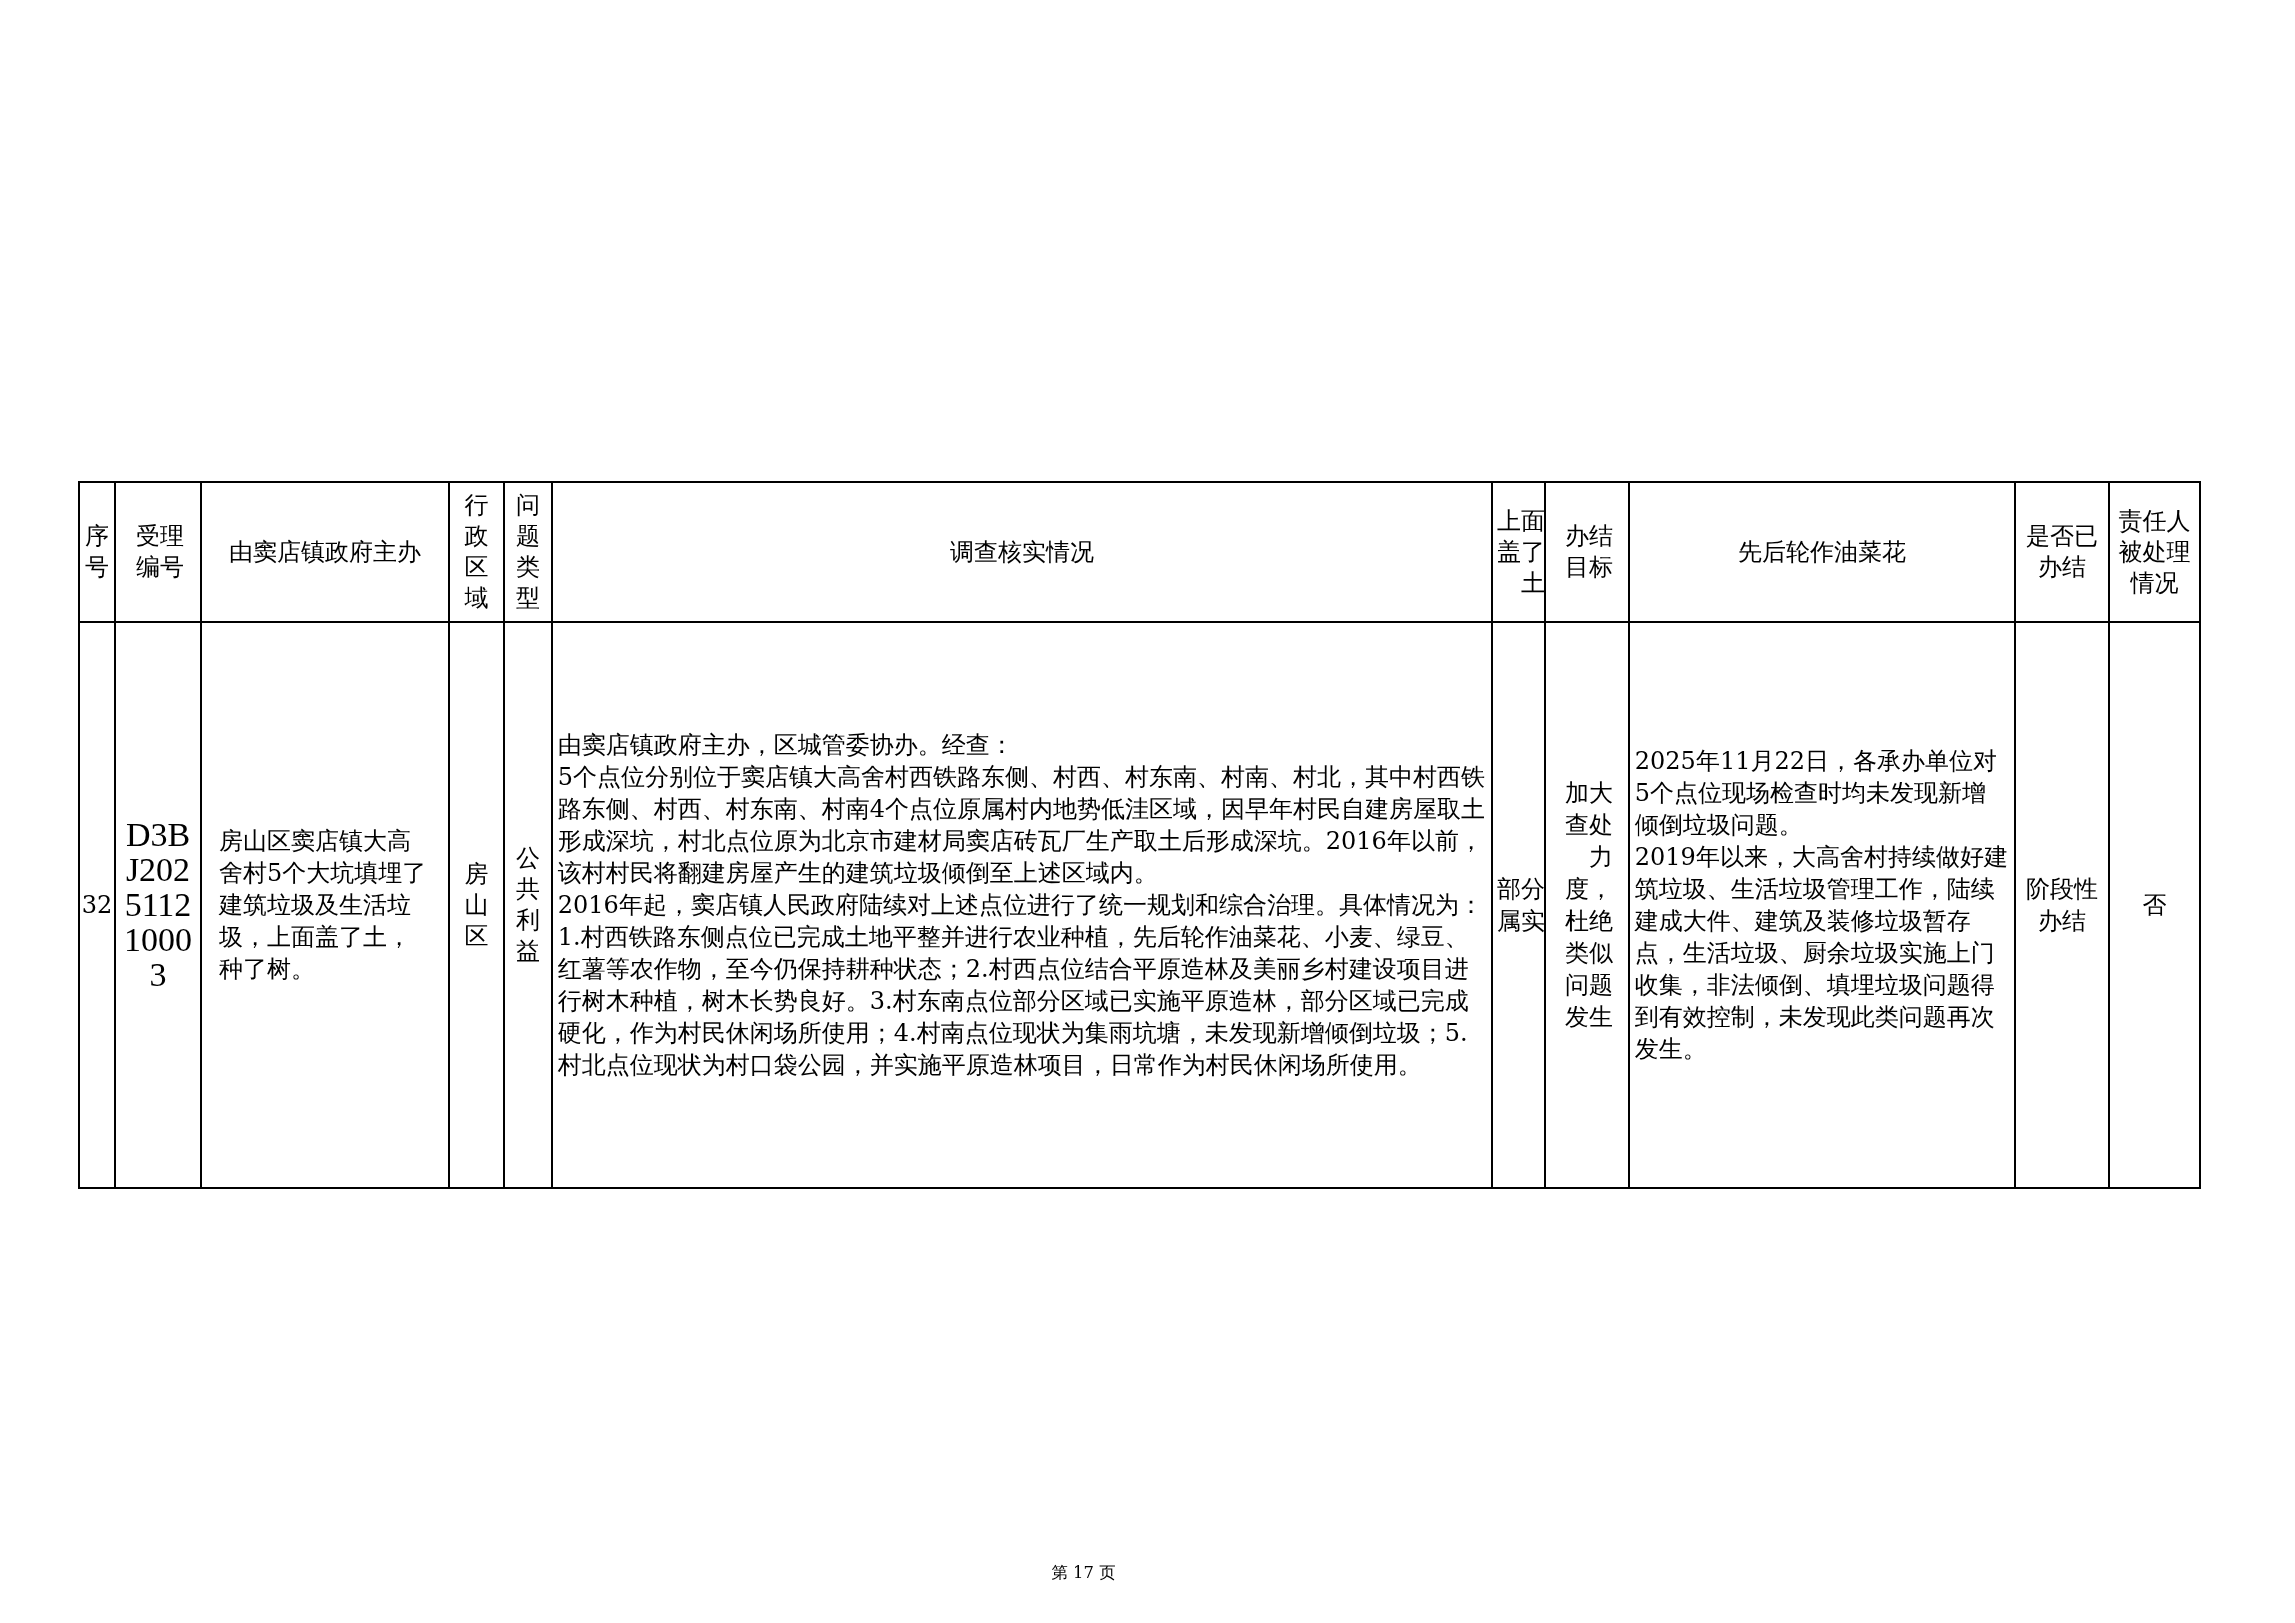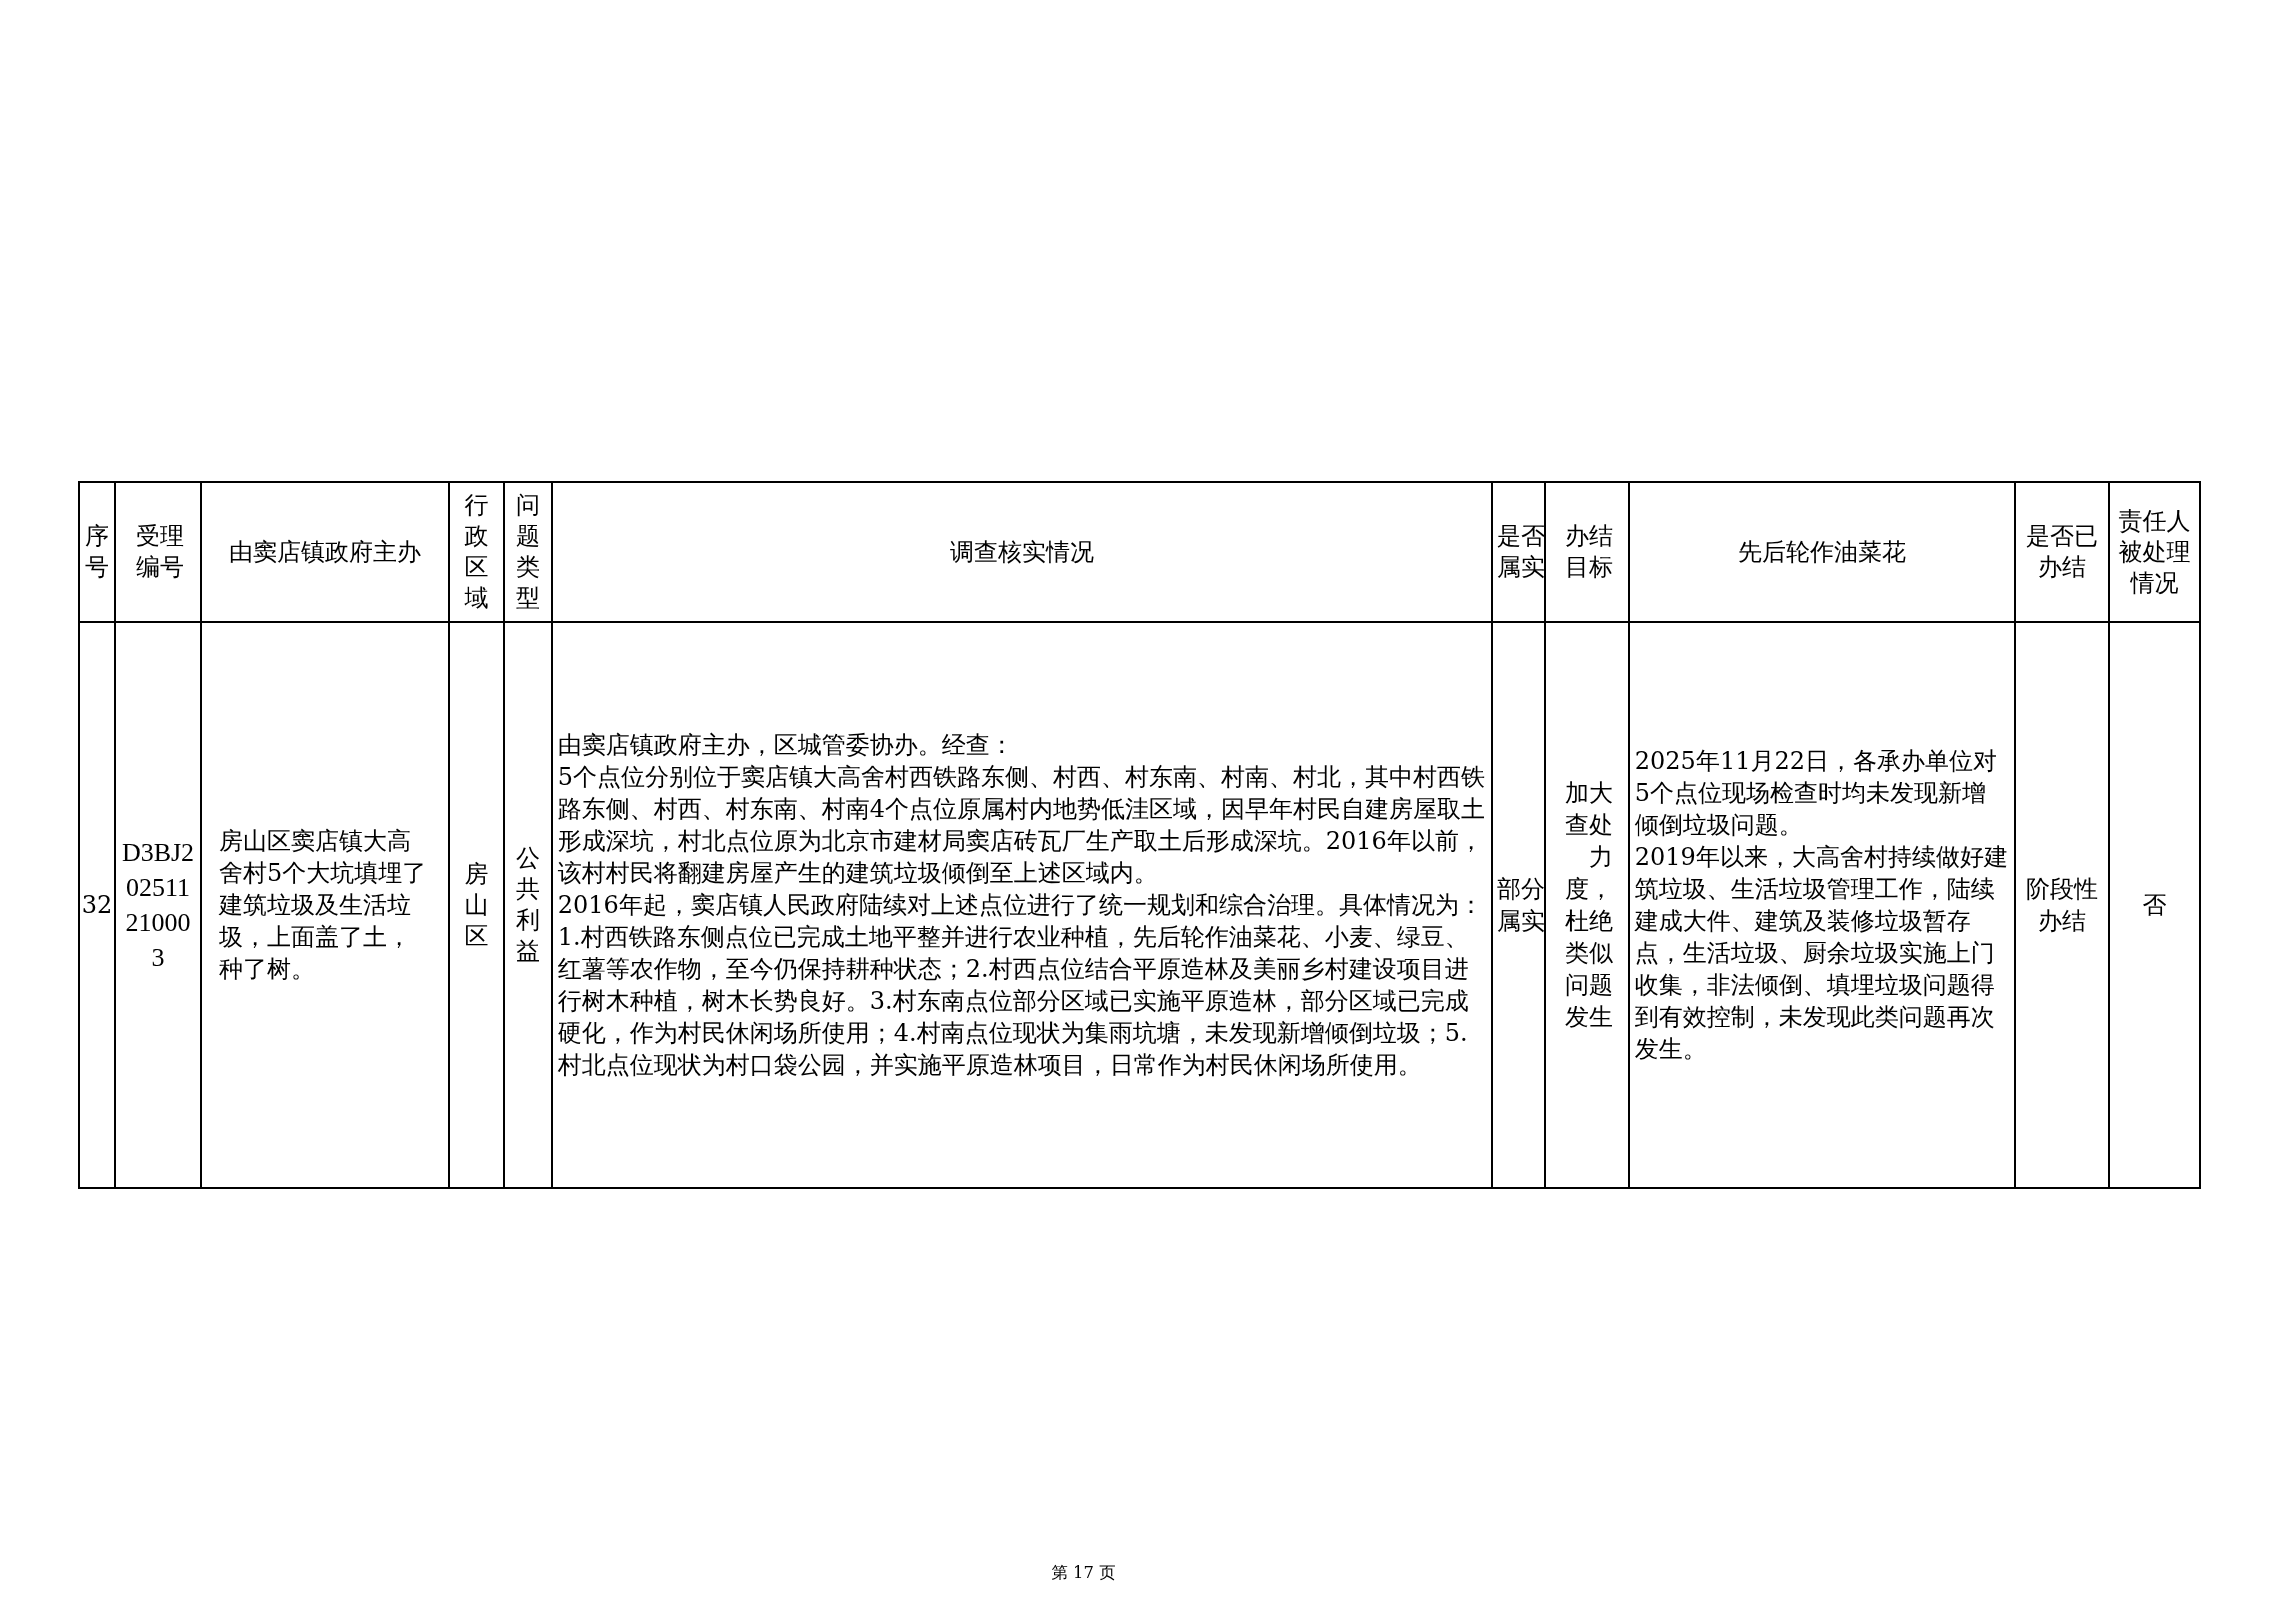--- a/index.html
+++ b/index.html
@@ -9,21 +9,21 @@
                  table-layout: fixed; width: 2121px; }
     table.grid td, table.grid th { border: 2.4px solid #000; padding: 0; vertical-align: middle; }
     thead th { height: 138px; font-family: "DejaVu Sans", "Liberation Sans", sans-serif;
                font-weight: normal; font-size: 24px; line-height: 31px; text-align: center; }
     tbody td { height: 564px; font-size: 24px; line-height: 32px; }
     .center { text-align: center; }
     .vert { display: inline-block; width: 26px; word-break: break-all; line-height: 31px; }
     .narrow2 { display: inline-block; width: 52px; word-break: break-all; text-align: right; }
     .narrow3 { display: inline-block; width: 77px; word-break: break-all; text-align: center; }
     .code { display: inline-block; width: 77px; word-break: break-all; text-align: center;
-            font-family: "Liberation Serif", "DejaVu Serif", serif; font-size: 26px; line-height: 35px; }
+            font-family: "Liberation Serif", "DejaVu Serif", serif; font-size: 34px; line-height: 35px; }
     .left { text-align: left; padding: 0 17px !important; }
     .para { display: block; white-space: pre-wrap; }
     .body-cell { vertical-align: middle; padding: 0 4.8px !important; }
     .footer { position: absolute; left: 0; width: 2167px; top: 1562px; text-align: center;
               font-size: 16.4px; font-family: "DejaVu Serif", "Liberation Serif", serif; }
   </style>
 </head>
 <body>
 
 <table class="grid">
@@ -41,21 +41,21 @@
     <col style="width:91px">
   </colgroup>
   <thead>
     <tr>
       <th><span class="vert">序号</span></th>
       <th><span class="narrow2">受理编号</span></th>
       <th>由窦店镇政府主办</th>
       <th><span class="vert">行政区域</span></th>
       <th><span class="vert">问题类型</span></th>
       <th>调查核实情况</th>
-      <th><span class="narrow2">是否属实</span></th>
+      <th><span class="narrow2">上面盖了土</span></th>
       <th><span class="narrow2">办结目标</span></th>
       <th>先后轮作油菜花</th>
       <th><span class="narrow3">是否已办结</span></th>
       <th><span class="narrow3">责任人被处理情况</span></th>
     </tr>
   </thead>
   <tbody>
     <tr>
       <td class="center">
         <span>32</span>

